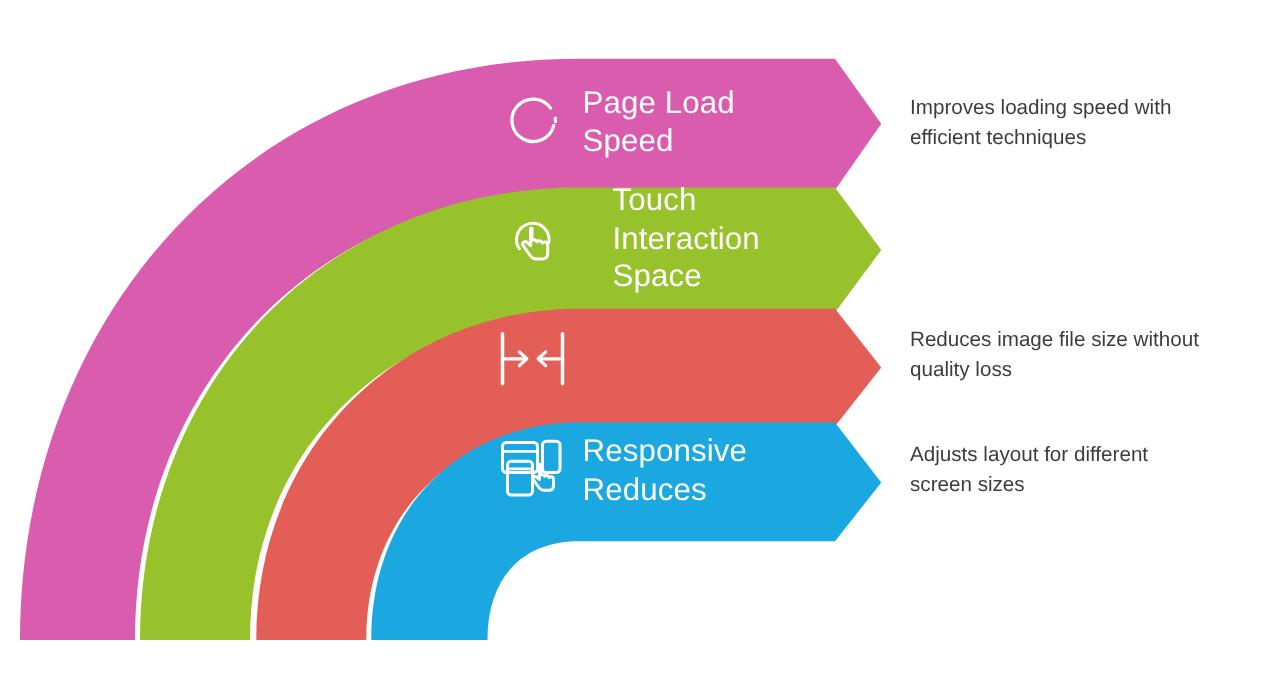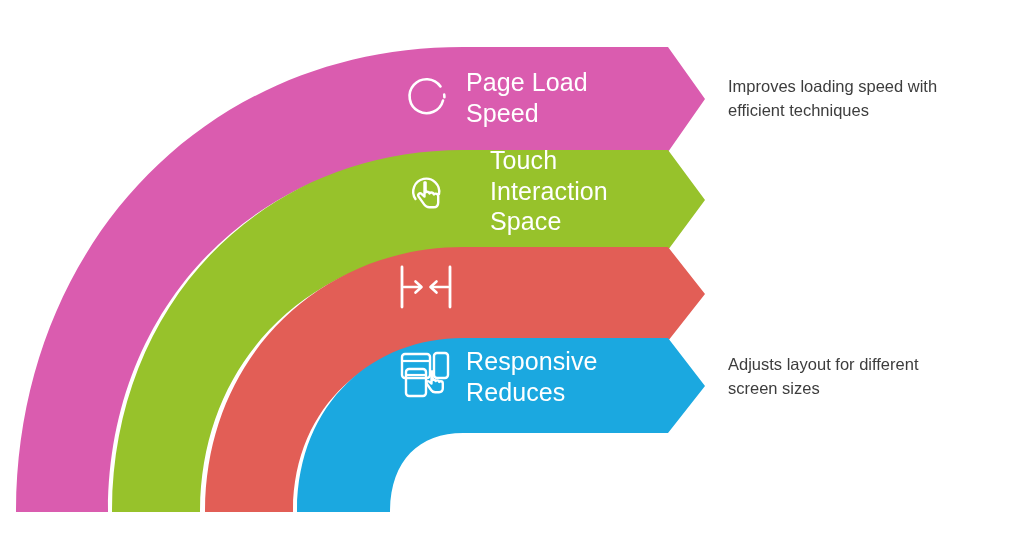--- a/index.html
+++ b/index.html
@@ -169,17 +169,19 @@
 Space</div>
 
 
   <div class="band-title" style="left:466px; top:342px;">Responsive
 Reduces</div>
 
   <div class="desc-text" style="left:728px; top:70px; width:290px;">Improves loading speed with
 efficient techniques</div>
 
 
+  <div class="desc-text" style="left:728px; top:256px; width:295px;">Reduces image file size without
+quality loss</div>
 
   <div class="desc-text" style="left:728px; top:348px; width:290px;">Adjusts layout for different
 screen sizes</div>
 
 </div>
 
 </body></html>

